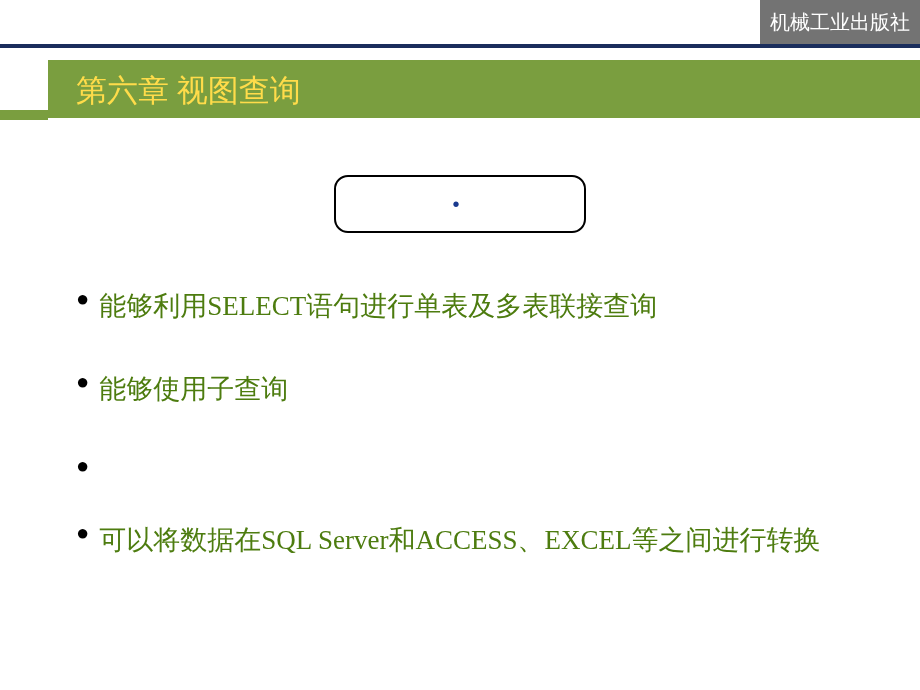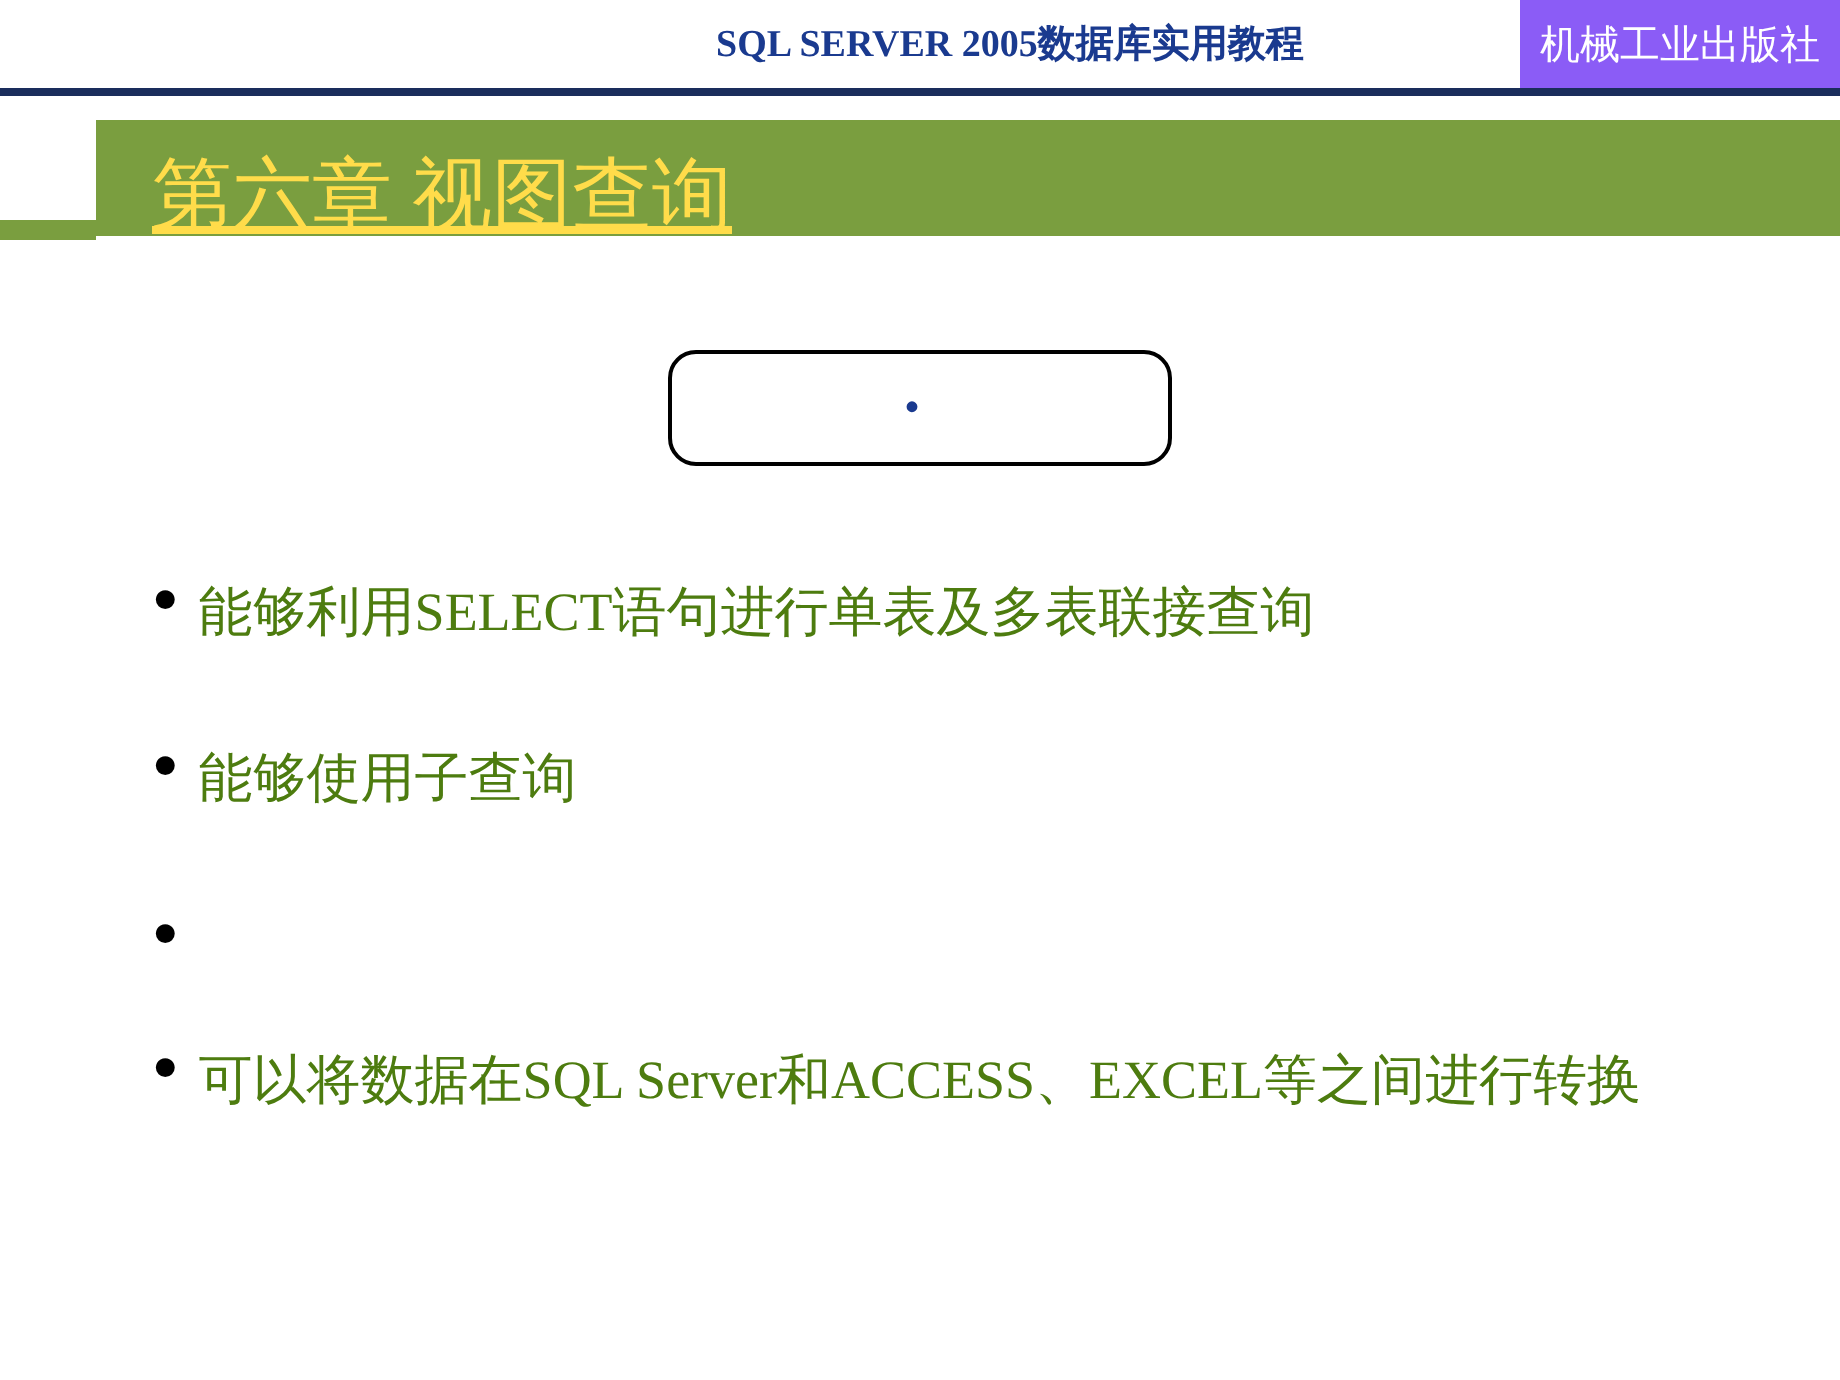--- a/index.html
+++ b/index.html
@@ -26,21 +26,21 @@
       font-weight: bold;
       font-size: 19px;
       font-family: "Times New Roman", "SimSun", serif;
     }
     .publisher-box {
       position: absolute;
       right: 0;
       top: 0;
       width: 160px;
       height: 44px;
-      background: #8b5cf6;
+      background: #737373;
       color: #ffffff;
       display: flex;
       align-items: center;
       justify-content: center;
       font-size: 20px;
       font-family: "SimSun", serif;
     }
     .blue-line {
       width: 100%;
       height: 4px;
@@ -77,25 +77,24 @@
       width: 48px;
       height: 10px;
       background: #7a9e3f;
       z-index: 3;
     }
     .chapter-title {
       position: absolute;
       left: 76px;
       top: 22px;
       color: #ffdc4a;
-      font-size: 40px;
+      font-size: 31px;
       font-family: "SimSun", "FangSong", serif;
       z-index: 4;
       font-weight: normal;
-      text-decoration: underline;
     }
     .content-area {
       padding-top: 55px;
       width: 100%;
     }
     .skill-box {
       margin: 0 auto;
       width: 252px;
       height: 58px;
       border: 2px solid #000;
@@ -139,21 +138,20 @@
       font-family: "SimSun", "Times New Roman", serif;
     }
     .bullet-item:last-child .bullet-text {
       line-height: 1.9;
     }
   </style>
 </head>
 <body>
 
 <div class="header-bar">
-  <span class="header-title">SQL SERVER 2005数据库实用教程</span>
   <div class="publisher-box">机械工业出版社</div>
 </div>
 <div class="blue-line"></div>
 
 <div class="green-band">
   <div class="white-tab"></div>
   <div class="green-extend"></div>
   <div class="chapter-title">第六章  视图查询</div>
 </div>
 

